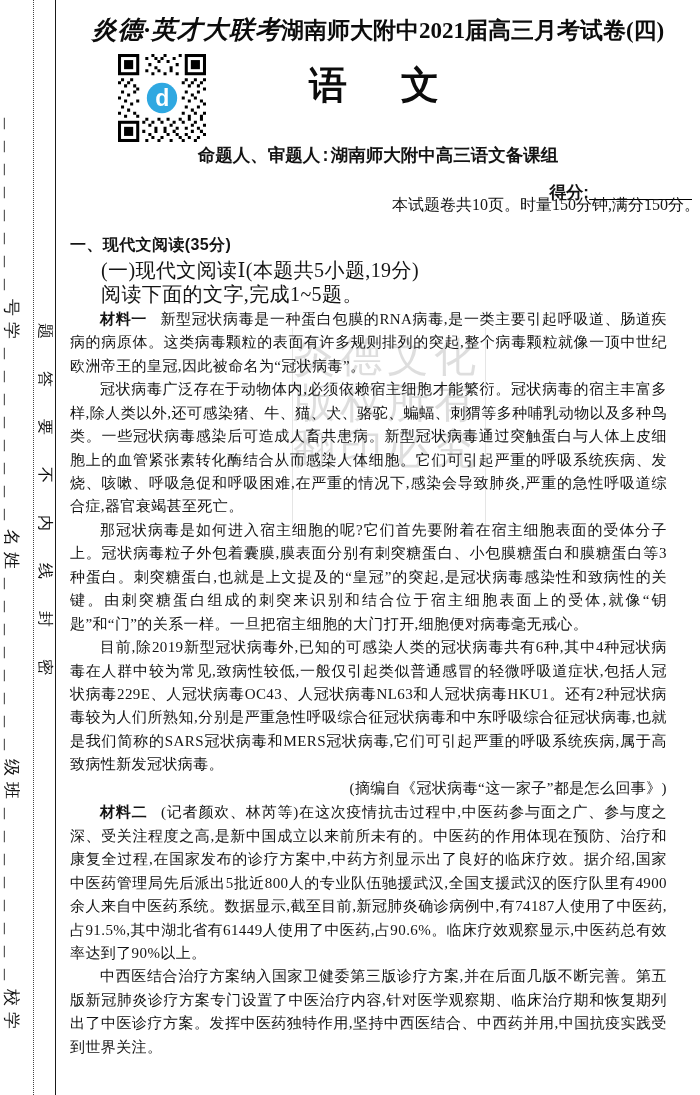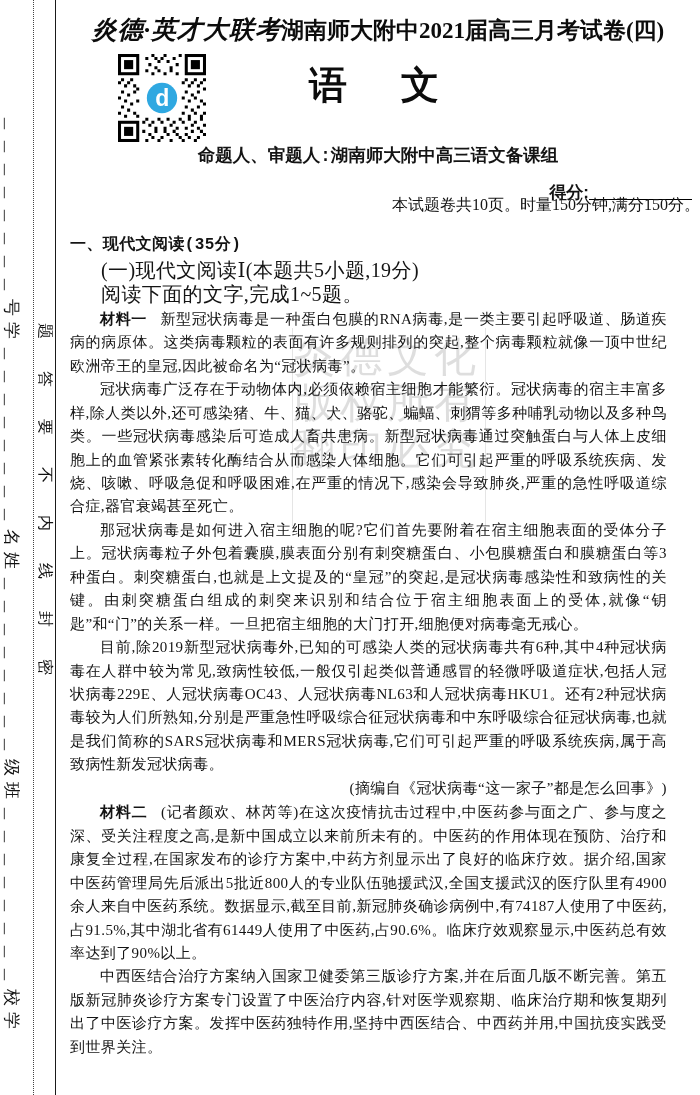--- a/index.html
+++ b/index.html
@@ -29,21 +29,21 @@
   .subject{position:absolute;top:60px;left:56px;right:0;margin:0;text-align:center;
         font-size:38px;font-weight:900;letter-spacing:8px;color:#0c0c0c;z-index:2;}
   .setters{position:absolute;top:143px;left:56px;right:0;text-align:center;
         font-family:Liberation Mono, monospace;font-weight:bold;font-size:17.5px;z-index:2;}
   .score{position:absolute;top:181px;right:8px;z-index:2;white-space:nowrap;}
   .score-label{font-family:"Liberation Sans","DejaVu Sans",sans-serif;font-weight:bold;font-size:17px;}
   .score-blank{display:inline-block;width:103px;border-bottom:1.5px solid #000;height:16px;vertical-align:-2px;}
   .note{position:absolute;top:195px;left:56px;right:0;text-align:right;font-size:16px;z-index:2;}
   
   .content{position:absolute;top:233px;left:70px;width:597px;z-index:1;font-size:15px;letter-spacing:0.4px;}
-  .h-sec{font-family:Liberation Mono, monospace;font-weight:bold;font-size:16px;line-height:24.6px;}
+  .h-sec{font-family:Liberation Sans, sans-serif;font-weight:bold;font-size:16px;line-height:24.6px;}
   .h-sub{line-height:24.6px;padding-left:31px;font-size:20px;}
   .content p{margin:0;text-indent:2em;text-align:justify;line-height:23.45px;}
   .mlabel{font-family:"Liberation Sans","DejaVu Sans",sans-serif;font-weight:bold;margin-right:0.9em;}
   .source{text-align:right !important;text-indent:0 !important;}
   
   .footer{position:absolute;bottom:16px;left:0;right:0;text-align:center;font-size:15px;z-index:2;}
 </style>
 </head>
 <body>
 

